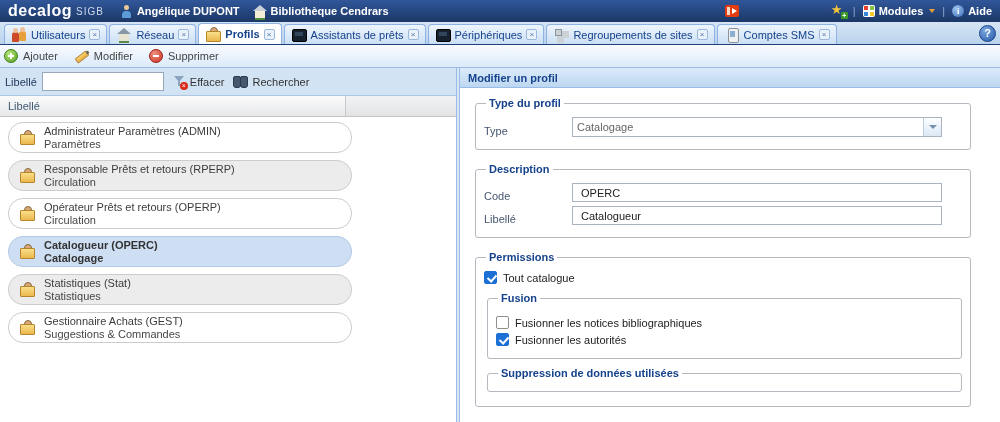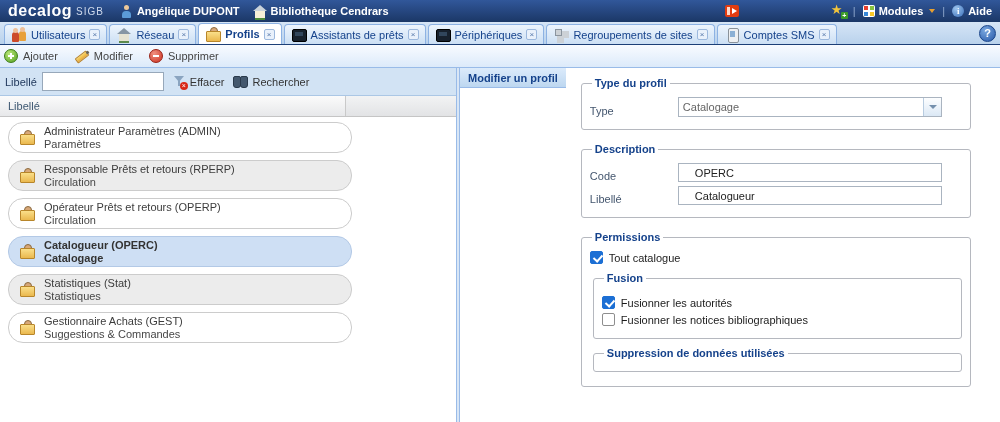--- a/index.html
+++ b/index.html
@@ -64,21 +64,21 @@
   .ic-add::after{left:5px;top:3px;width:2px;height:6px}
   .ic-del{background:radial-gradient(circle at 35% 30%,#f09080,#cc3222);border:1px solid #992014}
   .ic-del::before{content:"";position:absolute;background:#fff;left:3px;top:5px;width:6px;height:2px}
   .ic-edit{width:15px;height:14px;position:relative;flex:none}
   .ic-edit::before{content:"";position:absolute;left:1px;top:5px;width:12px;height:4px;background:linear-gradient(#fad868,#e8a83a);border:1px solid #b8822a;border-radius:1px;transform:rotate(-38deg)}
   .ic-edit::after{content:"";position:absolute;right:0;top:2px;width:3px;height:3px;background:#6a655a;border-radius:1px;transform:rotate(-38deg)}
 
   
   .main{display:flex;height:354px}
   .left{width:457px;flex:none;background:#fff;border-right:1px solid #99bbe8;display:flex;flex-direction:column}
-  .right{flex:1;background:#fff;border-left:1px solid #99bbe8;margin-left:2px;display:flex;flex-direction:row}
+  .right{flex:1;background:#fff;border-left:1px solid #99bbe8;margin-left:2px;display:flex;flex-direction:column}
 
   
   .searchrow{height:28px;background:#d2e3f4;border-bottom:1px solid #abc7e5;display:flex;align-items:center;padding:0 5px;gap:5px;flex:none}
   .searchrow label{color:#223a5e}
   .search-input{width:122px;height:19px;border:1px solid #97a8ba;padding:0 3px;font-size:11px;font-family:"Liberation Sans",sans-serif}
   .srbtn{display:flex;align-items:center;gap:4px;color:#333;margin-left:4px}
   .ic-filter{width:13px;height:13px;position:relative;flex:none}
   .ic-filter::before{content:"";position:absolute;left:1px;top:1px;border-left:5px solid transparent;border-right:5px solid transparent;border-top:6px solid #8aa4c0}
   .ic-filter .stem{position:absolute;left:5px;top:6px;width:2px;height:5px;background:#8aa4c0}
   .ic-filter::after{content:"×";position:absolute;right:-2px;bottom:-2px;width:8px;height:8px;line-height:8px;border-radius:50%;background:#d82818;color:#fff;font-size:7px;text-align:center}
@@ -102,21 +102,21 @@
   .pill .t2{display:block;color:#474747}
   .pill.selected .t1,.pill.selected .t2{font-weight:bold;color:#333}
 
   
   .rheader{height:20px;background:linear-gradient(#dcebfb,#bdd7f0);border-bottom:1px solid #99bbe8;display:flex;align-items:center;padding:0 8px;color:#15428b;font-weight:bold;flex:none}
   .rcontent{flex:1;padding:9px 29px 8px 15px}
   fieldset{border:1px solid #b5b8bf;border-radius:3px;padding:4px 8px 8px;margin-bottom:13px}
   legend{color:#15428b;font-weight:bold;padding:0 3px;margin-left:2px;font-size:11px}
   .frow{display:flex;align-items:flex-end;margin:4px 0}
   .frow .flabel{width:88px;flex:none;color:#44566e}
-  .tinput{flex:1;margin-right:20px;height:19px;border:1px solid #aab4c0;padding:0 16px;font-size:11px;font-family:"Liberation Sans",sans-serif;color:#222;background:#fff}
+  .tinput{flex:1;margin-right:20px;height:19px;border:1px solid #aab4c0;padding:0 8px;font-size:11px;font-family:"Liberation Sans",sans-serif;color:#222;background:#fff}
   .select{flex:1;margin-right:20px;height:20px;border:1px solid #aab4c0;background:#fff;color:#666;display:flex;align-items:center}
   .select .sval{flex:1;padding:0 4px}
   .chev{width:18px;align-self:stretch;border-left:1px solid #b8cce0;background:linear-gradient(#fdfeff,#dbe8f5);display:flex;align-items:center;justify-content:center;flex:none}
   .chev::before{content:"";border-left:4px solid transparent;border-right:4px solid transparent;border-top:4px solid #7590ad}
 
   .cbrow{display:flex;align-items:center;gap:6px;margin:4px 0;color:#1c1c1c}
   .cb{width:13px;height:13px;border:1px solid #8e8e8e;border-radius:2px;background:#fff;position:relative;flex:none}
   .cb.checked{background:#1c6fd4;border-color:#1c6fd4}
   .cb.checked::after{content:"";position:absolute;left:4px;top:1px;width:4px;height:7px;border-right:2px solid #fff;border-bottom:2px solid #fff;transform:rotate(42deg)}
   .inner-fs{margin:8px 0 0 3px;padding:4px 8px 8px}
@@ -316,26 +316,26 @@
         <legend>Permissions</legend>
 
         <div class="cbrow">
           <span class="cb checked"></span>
           <span>Tout catalogue</span>
         </div>
 
         <fieldset class="inner-fs fs-fusion">
           <legend>Fusion</legend>
           <div class="cbrow">
+            <span class="cb"></span>
+            <span>Fusionner les notices bibliographiques</span>
+          </div>
+          <div class="cbrow">
             <span class="cb checked"></span>
             <span>Fusionner les autorités</span>
-          </div>
-          <div class="cbrow">
-            <span class="cb"></span>
-            <span>Fusionner les notices bibliographiques</span>
           </div>
         </fieldset>
 
         <fieldset class="inner-fs">
           <legend>Suppression de données utilisées</legend>
         </fieldset>
       </fieldset>
 
     </div>
   </div>

